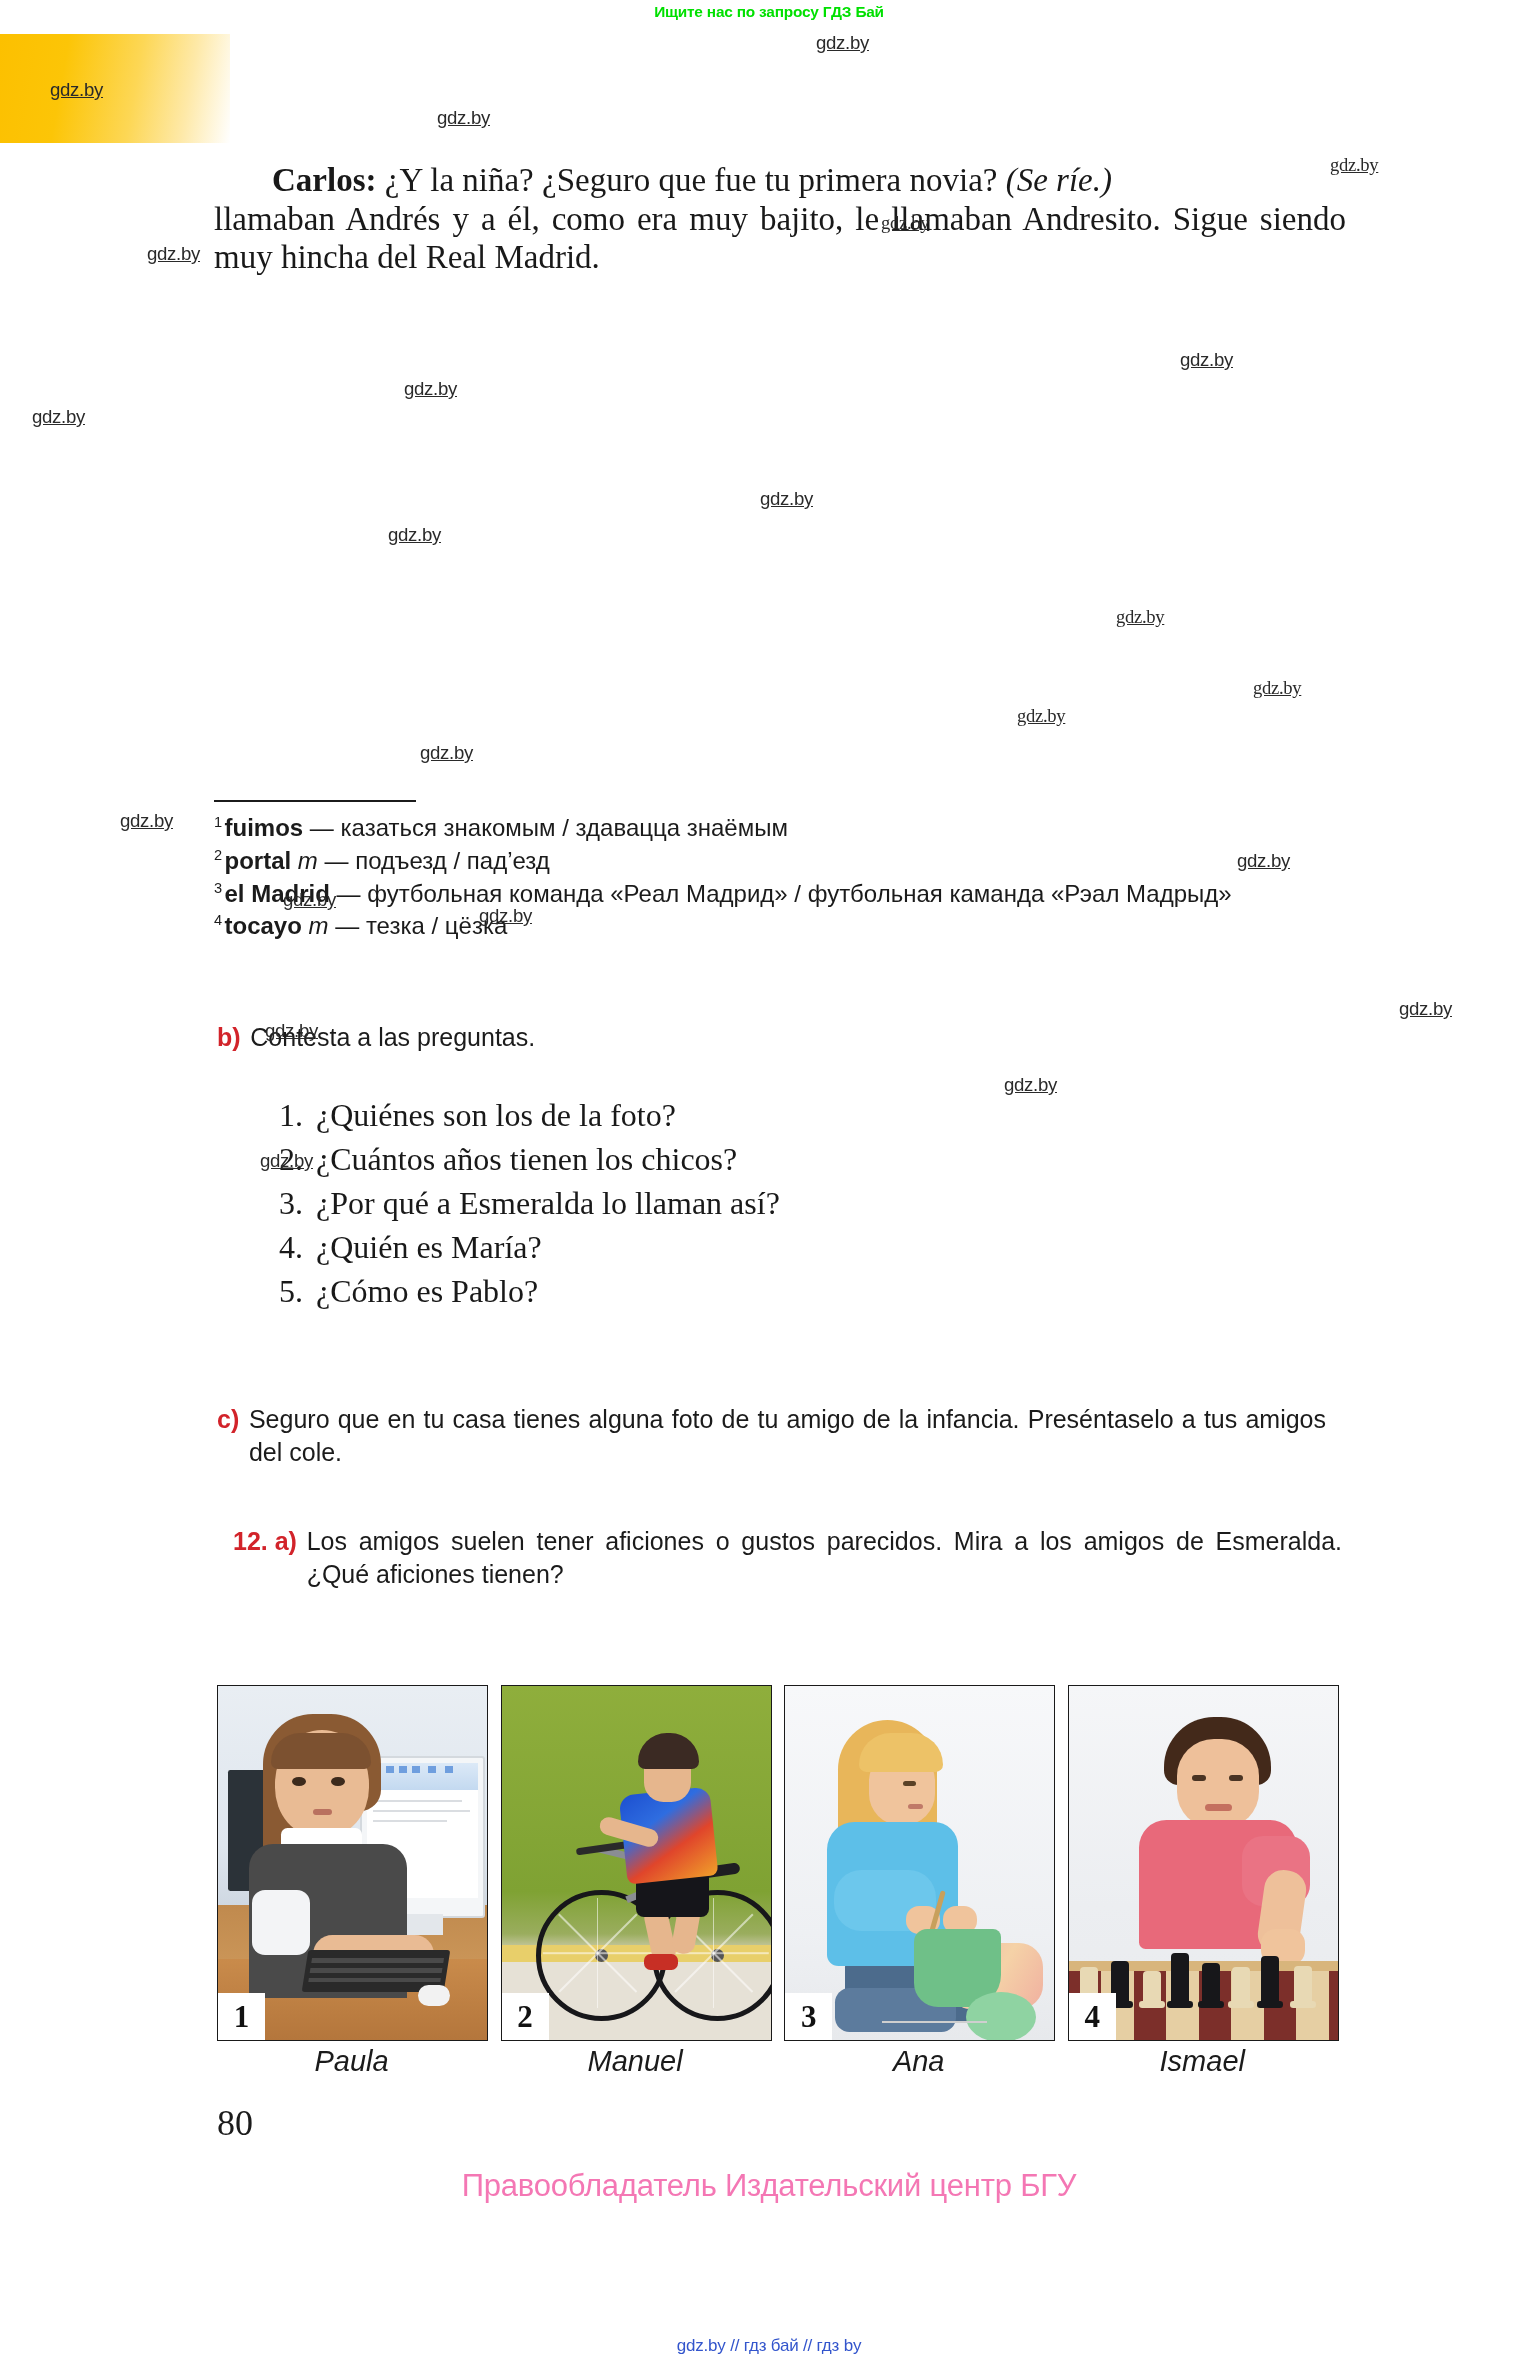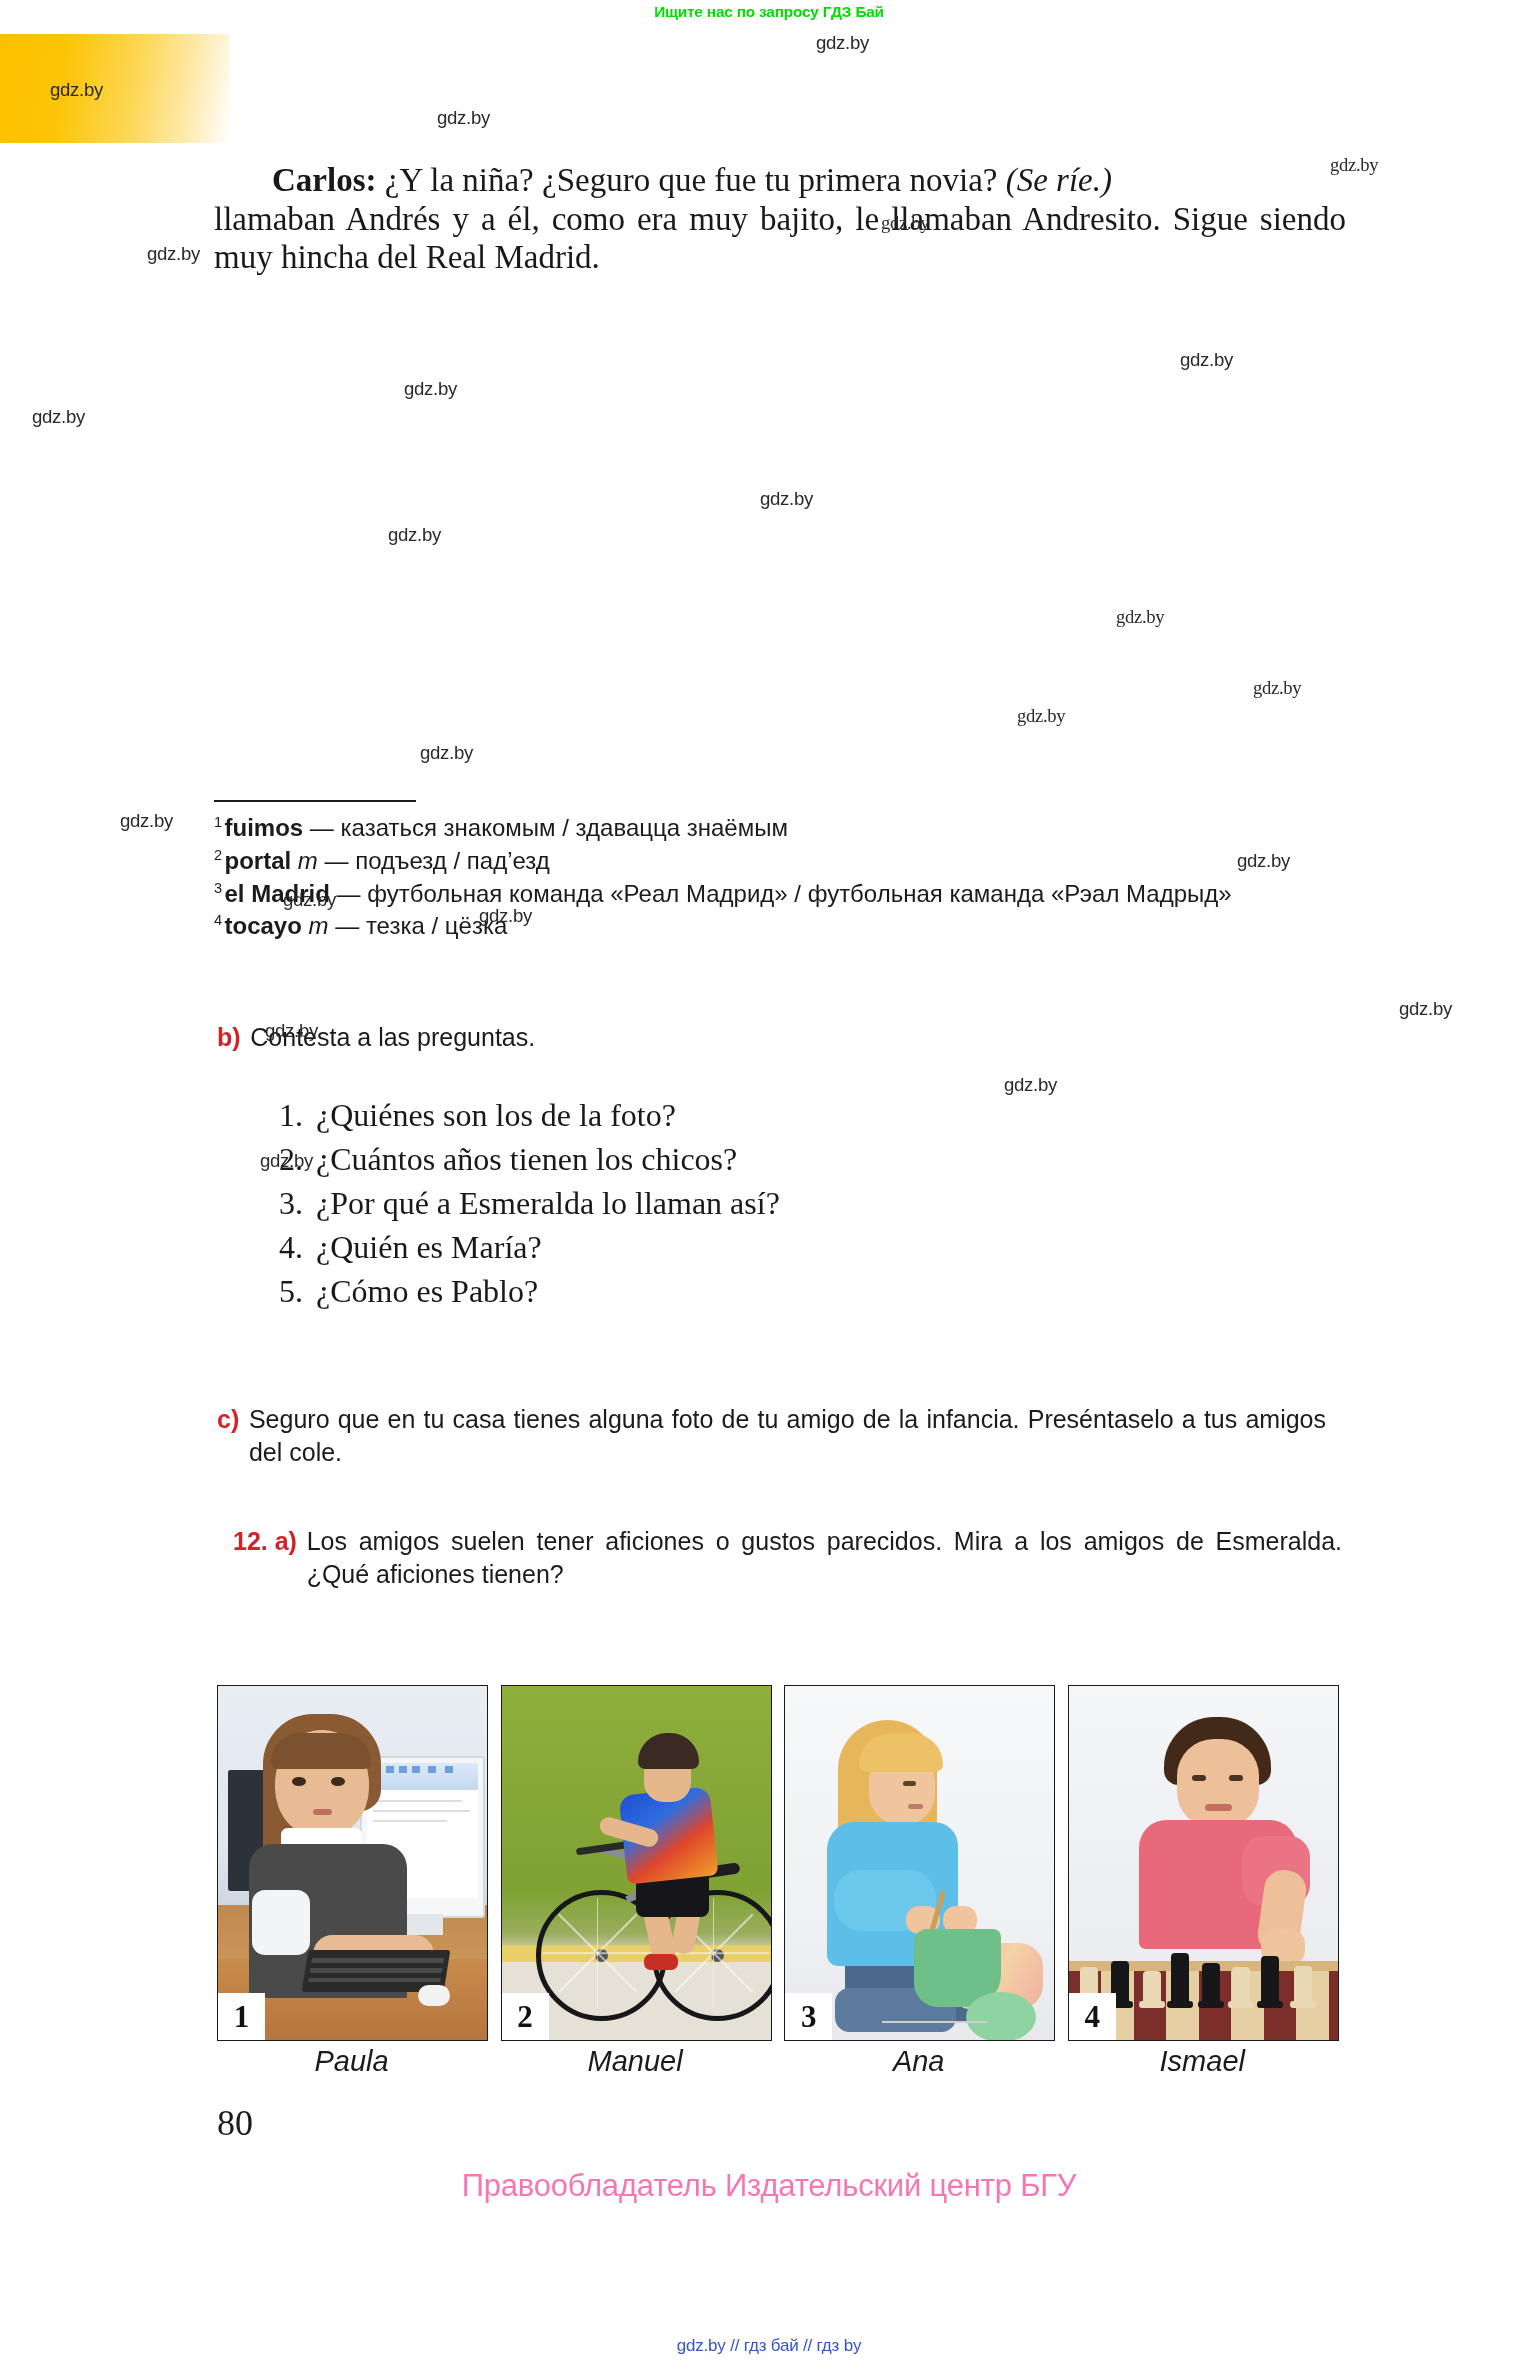--- a/index.html
+++ b/index.html
@@ -33,20 +33,21 @@
   
   .wm{
     position:absolute;
     font-family:"Liberation Sans", sans-serif;
     font-size:18.6px;
     color:#2a2a2a;
     white-space:nowrap;
     letter-spacing:-0.3px;
     font-weight:400;
     z-index:5;
+    text-decoration:underline;
   }
   .wm.serif{font-family:"Liberation Serif", serif;}
 
   
   .col{position:absolute;left:214px;width:1132px;}
 
   .para{
     font-family:"Liberation Serif", serif;
     font-size:33px;
     line-height:1.17;

